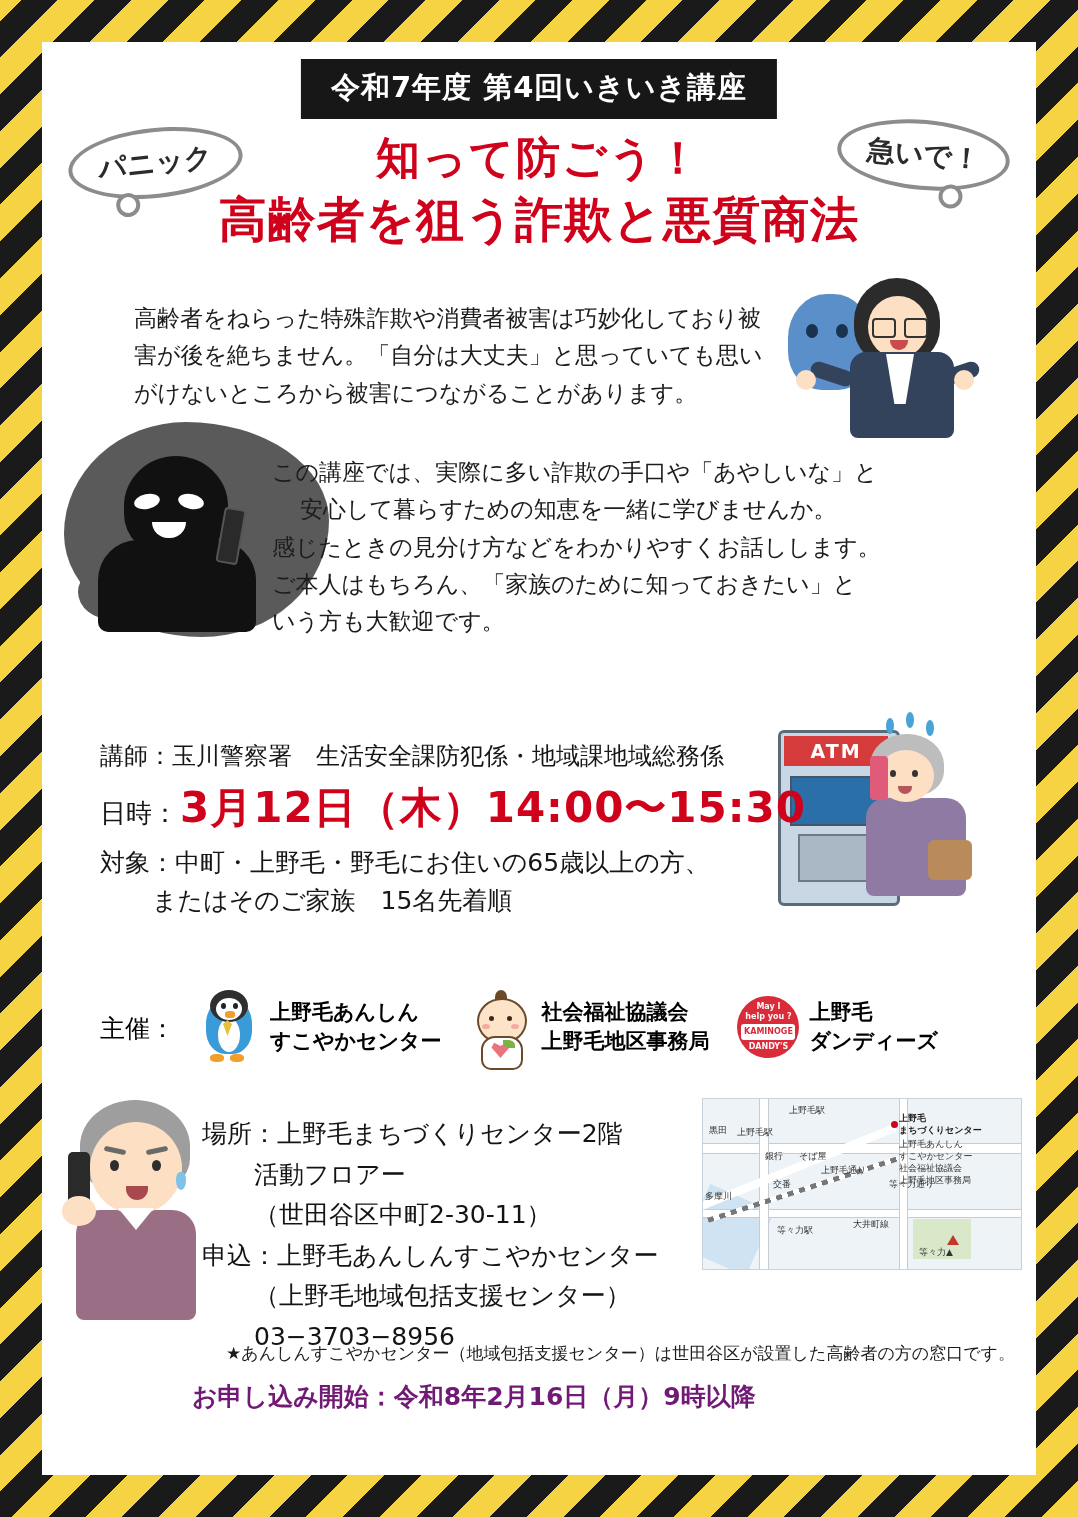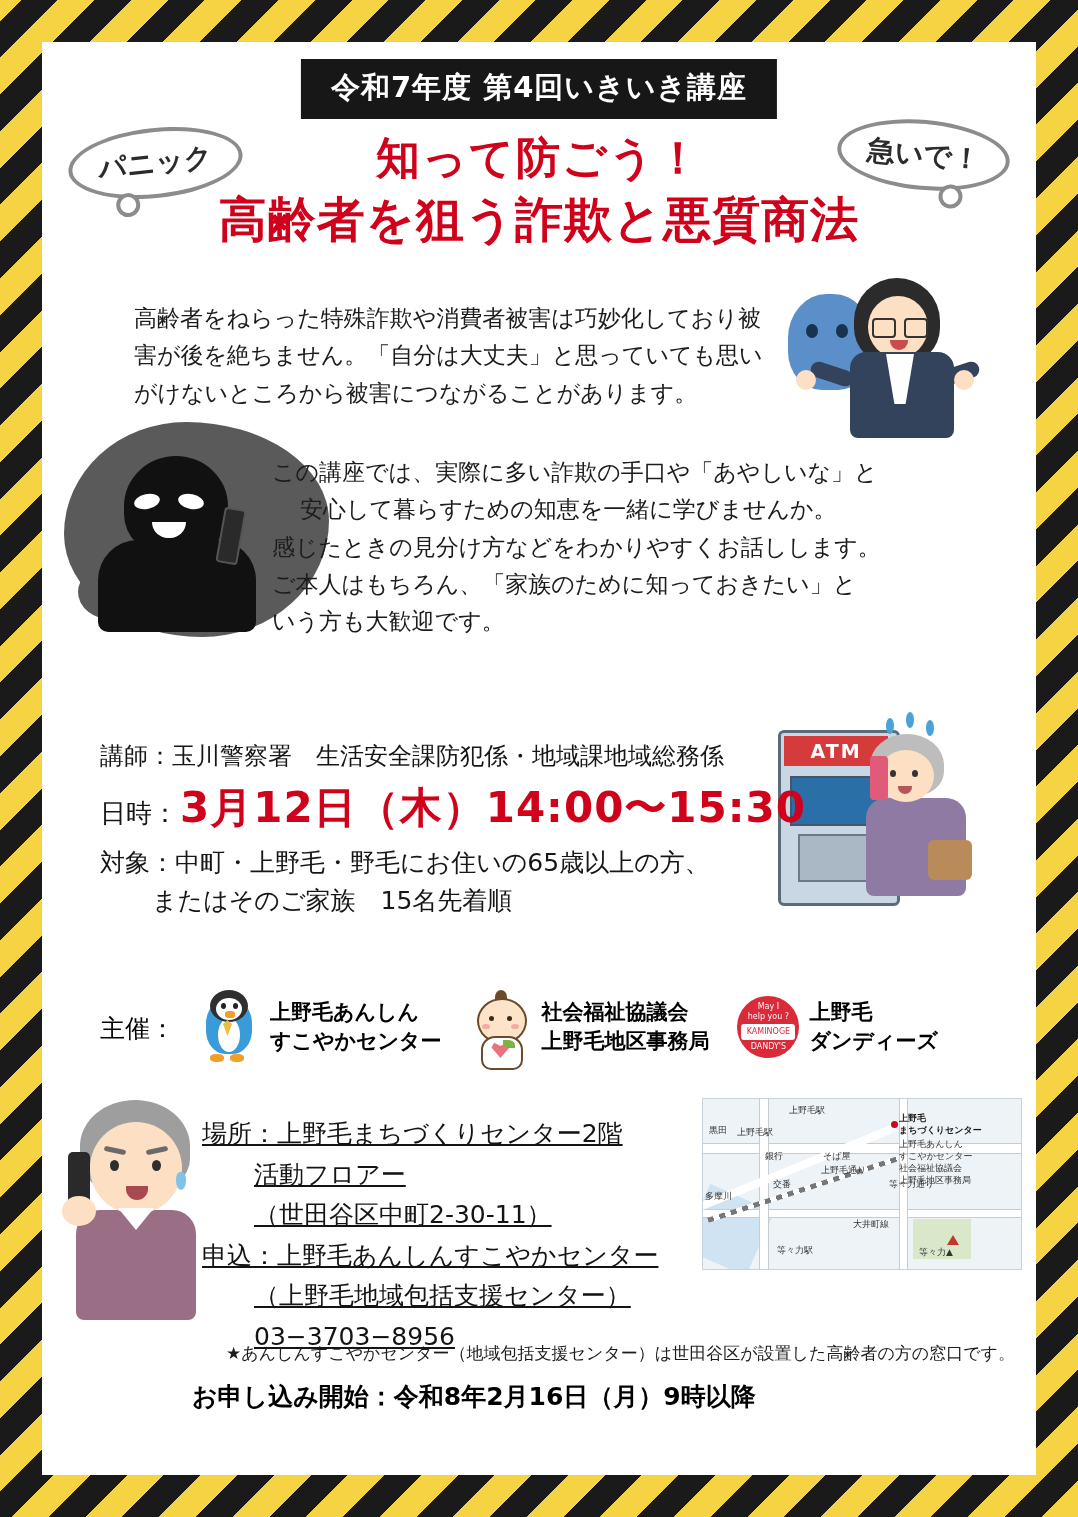--- a/index.html
+++ b/index.html
@@ -211,54 +211,54 @@
   .baby-heart {
     position: absolute; left: 24px; top: 58px; width: 18px; height: 16px; background: #e8737d;
     clip-path: polygon(50% 100%, 0 35%, 15% 5%, 50% 25%, 85% 5%, 100% 35%);
   }
   .baby-leaf { position: absolute; left: 36px; top: 56px; width: 12px; height: 8px; background: #7cb342; border-radius: 0 60% 0 60%; }
 
   
   .dandy {
     position: absolute; left: 2px; top: 12px; width: 62px; height: 62px;
     border-radius: 50%; background: #d92b3a; color: #fff;
-    font-size: 8px; font-weight: normal; text-align: right; line-height: 1.25;
+    font-size: 8px; font-weight: bold; text-align: right; line-height: 1.25;
     display: flex; flex-direction: column; align-items: center; justify-content: center;
   }
   .dandy .top { font-size: 8px; opacity: .95; }
   .dandy .mid { width: 54px; height: 16px; background: #fff; color: #d92b3a; border-radius: 3px; margin: 2px 0; font-size: 8px; display:flex;align-items:center;justify-content:center;}
 
   
   .venue {
     position: absolute;
     left: 160px;
     top: 1072px;
     width: 620px;
     color: #141414;
     font-size: 25px;
     line-height: 1.62;
   }
-  .venue .ln { display: block; text-decoration: underline; }
+  .venue .ln { display: block; }
   .venue .ind { padding-left: 52px; }
 
   .note {
     position: absolute;
     left: 184px;
     top: 1300px;
     width: 790px;
     font-size: 17px;
     color: #1c1c1c;
   }
   .startline {
     position: absolute;
     left: 150px;
     top: 1338px;
     font-size: 25px;
     font-weight: bold;
-    color: #000000;
+    color: #701a75;
   }
 
   
   .illu { position: absolute; padding-left: 40px; }
 
   
   .woman { right: 18px; top: 228px; width: 190px; height: 190px; }
   .mask-ghost {
     position: absolute; left: 0; top: 24px; width: 84px; height: 96px;
     background: #5b8fc9; border-radius: 46% 46% 40% 40%;
@@ -521,28 +521,28 @@
       <div class="map-road h1"></div>
       <div class="map-road h2"></div>
       <div class="map-road v1"></div>
       <div class="map-road v2"></div>
       <div class="map-diag"></div>
       <div class="map-rail"></div>
 
       <div class="map-lbl" style="left:86px;top:6px;">上野毛駅</div>
       <div class="map-lbl" style="left:34px;top:28px;">上野毛駅</div>
       <div class="map-lbl" style="left:62px;top:52px;">銀行</div>
-      <div class="map-lbl" style="left:120px;top:52px;">そば屋</div>
+      <div class="map-lbl" style="left:96px;top:52px;">そば屋</div>
       <div class="map-lbl" style="left:118px;top:66px;">上野毛通り</div>
       <div class="map-lbl" style="left:186px;top:80px;">等々力通り</div>
       <div class="map-lbl" style="left:70px;top:80px;">交番</div>
       <div class="map-lbl" style="left:6px;top:26px;text-align:center;">黒田</div>
       <div class="map-lbl" style="left:2px;top:92px;">多摩川</div>
       <div class="map-lbl" style="left:150px;top:120px;">大井町線</div>
-      <div class="map-lbl" style="left:74px;top:146px;">等々力駅</div>
+      <div class="map-lbl" style="left:74px;top:126px;">等々力駅</div>
       <div class="map-lbl" style="left:216px;top:148px;">等々力▲</div>
 
       <div class="map-lbl strong" style="left:196px;top:14px;">上野毛</div>
       <div class="map-lbl strong" style="left:196px;top:26px;">まちづくりセンター</div>
       <div class="map-lbl" style="left:196px;top:40px;">上野毛あんしん</div>
       <div class="map-lbl" style="left:196px;top:52px;">すこやかセンター</div>
       <div class="map-lbl" style="left:196px;top:64px;">社会福祉協議会</div>
       <div class="map-lbl" style="left:196px;top:76px;">上野毛地区事務局</div>
 
       <div class="map-dot" style="left:188px;top:22px;"></div>

